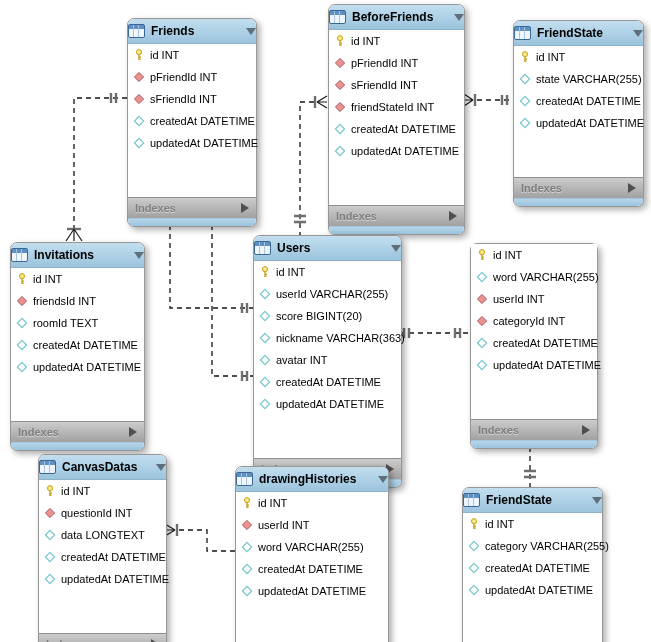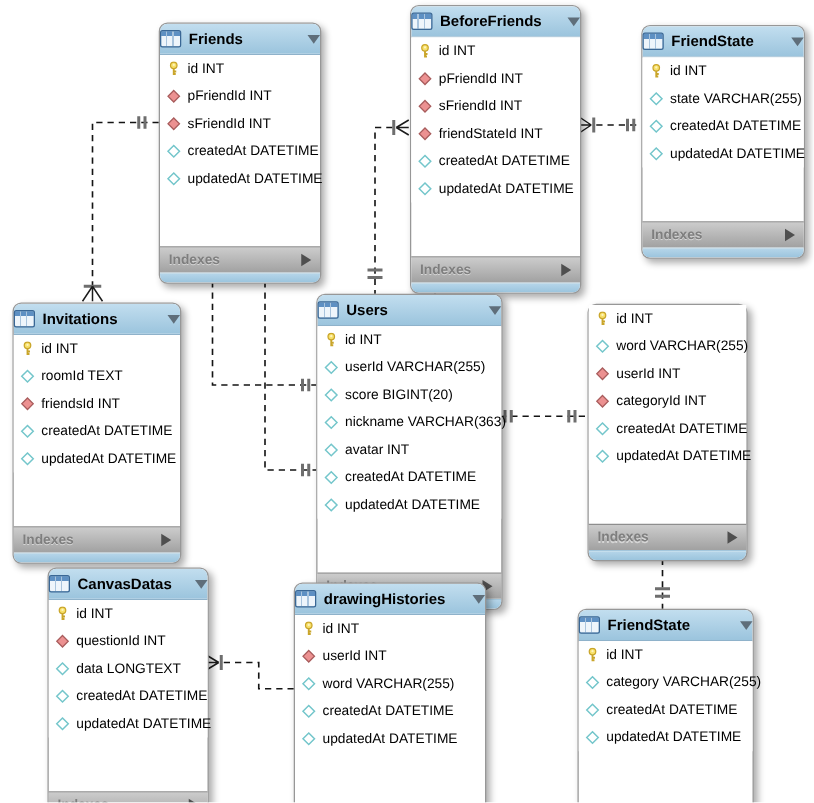--- a/index.html
+++ b/index.html
@@ -307,36 +307,36 @@
               <circle cx="6" cy="3.2" r="2.6" fill="#f7e06a" stroke="#c9a52a"></circle>
               <circle cx="6" cy="2.9" r="0.9" fill="#fdf4c0"></circle>
               <path d="M6 5.8 V11 M6 8.2 H8 M6 10.2 H7.6" stroke="#c9a52a" stroke-width="1.5" fill="none"></path>
             </svg>
           </span>
           <span>id INT</span>
         </div>
         <div class="row">
           <span class="ficon">
             <svg width="12" height="12" viewBox="0 0 12 12">
+              <path d="M6 1.4 L10.6 6 L6 10.6 L1.4 6 Z" fill="#ec9191" stroke="#a85c5c"></path>
+            </svg>
+          </span>
+          <span>friendsId INT</span>
+        </div>
+        <div class="row">
+          <span class="ficon">
+            <svg width="12" height="12" viewBox="0 0 12 12">
               <path d="M6 1.4 L10.6 6 L6 10.6 L1.4 6 Z" fill="#ffffff" stroke="#74c6cb" stroke-width="1.2"></path>
             </svg>
           </span>
           <span>roomId TEXT</span>
         </div>
         <div class="row">
           <span class="ficon">
             <svg width="12" height="12" viewBox="0 0 12 12">
-              <path d="M6 1.4 L10.6 6 L6 10.6 L1.4 6 Z" fill="#ec9191" stroke="#a85c5c"></path>
-            </svg>
-          </span>
-          <span>friendsId INT</span>
-        </div>
-        <div class="row">
-          <span class="ficon">
-            <svg width="12" height="12" viewBox="0 0 12 12">
               <path d="M6 1.4 L10.6 6 L6 10.6 L1.4 6 Z" fill="#ffffff" stroke="#74c6cb" stroke-width="1.2"></path>
             </svg>
           </span>
           <span>createdAt DATETIME</span>
         </div>
         <div class="row">
           <span class="ficon">
             <svg width="12" height="12" viewBox="0 0 12 12">
               <path d="M6 1.4 L10.6 6 L6 10.6 L1.4 6 Z" fill="#ffffff" stroke="#74c6cb" stroke-width="1.2"></path>
             </svg>

